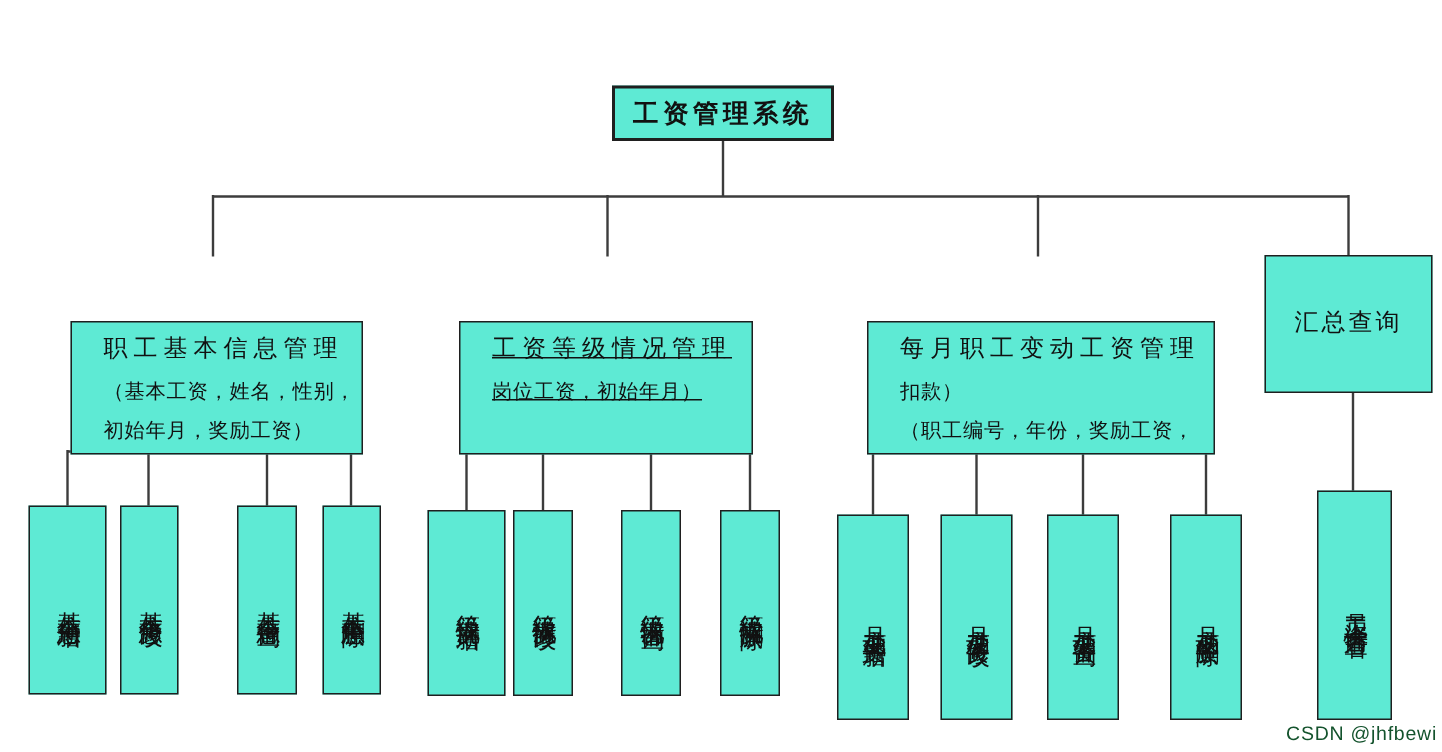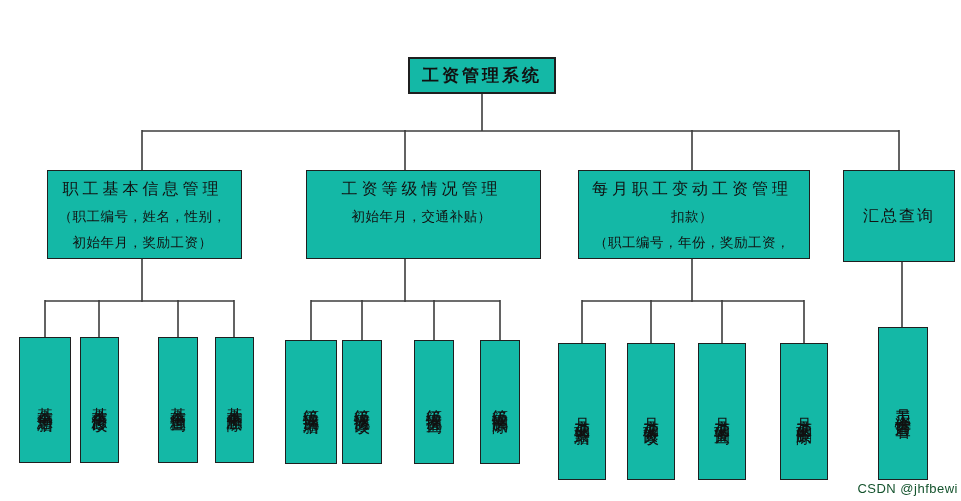--- a/index.html
+++ b/index.html
@@ -2,28 +2,28 @@
 <html><head>
 <meta charset="utf-8">
 <style>
   html,body{margin:0;padding:0;background:#ffffff;}
   .canvas{
     position:relative;width:961px;height:501px;background:#ffffff;
     overflow:hidden;font-family:"Liberation Serif","DejaVu Serif",serif;color:#111111;
   }
   .connectors{position:absolute;left:0;top:0;z-index:0;}
   .node{
-    position:absolute;background:#14b8a6;border:1.5px solid #1f1f1f;
-    box-sizing:border-box;z-index:1;text-align:center;
+    position:absolute;background:#5eead4;border:1.5px solid #1f1f1f;
+    box-sizing:border-box;z-index:1;
   }
   .root-box{
     display:flex;align-items:center;justify-content:center;
     font-weight:bold;font-size:17px;letter-spacing:3px;white-space:nowrap;
   }
-  .branch-box{padding:3px 4px 0 0;}
+  .branch-box{padding:3px 4px 0 21px;margin-top:44px;}
   .branch-title{
     font-size:16px;line-height:30px;letter-spacing:4px;white-space:nowrap;
   }
   .branch-detail{
     font-size:13.5px;line-height:26px;letter-spacing:0.5px;white-space:nowrap;
   }
   .center-box{
     display:flex;align-items:center;justify-content:center;
   }
   .center-box .branch-title{letter-spacing:2px;line-height:1;}
@@ -75,27 +75,27 @@
 
     <line x1="902" y1="252" x2="902" y2="328"></line>
   </svg>
 
   <div class="node root-box" style="left:408px;top:57px;width:148px;height:37px;border-width:2px;">
     <span>工资管理系统</span>
   </div>
 
   <div class="node branch-box" style="left:47px;top:170px;width:195px;height:89px;">
     <div class="branch-title">职工基本信息管理</div>
-    <div class="branch-detail">（职工编号，姓名，性别，</div>
+    <div class="branch-detail">（基本工资，姓名，性别，</div>
     <div class="branch-detail">初始年月，奖励工资）</div>
   </div>
 
-  <div class="node branch-box" style="left:306px;top:170px;width:235px;height:89px;">
+  <div class="node branch-box" style="left:306px;top:170px;width:196px;height:89px;text-decoration:underline;">
     <div class="branch-title">工资等级情况管理</div>
-    <div class="branch-detail">初始年月，交通补贴）</div>
+    <div class="branch-detail">岗位工资，初始年月）</div>
   </div>
 
   <div class="node branch-box" style="left:578px;top:170px;width:232px;height:89px;">
     <div class="branch-title">每月职工变动工资管理</div>
     <div class="branch-detail">扣款）</div>
     <div class="branch-detail">（职工编号，年份，奖励工资，</div>
   </div>
 
   <div class="node center-box" style="left:843px;top:170px;width:112px;height:92px;">
     <div class="branch-title">汇总查询</div>

